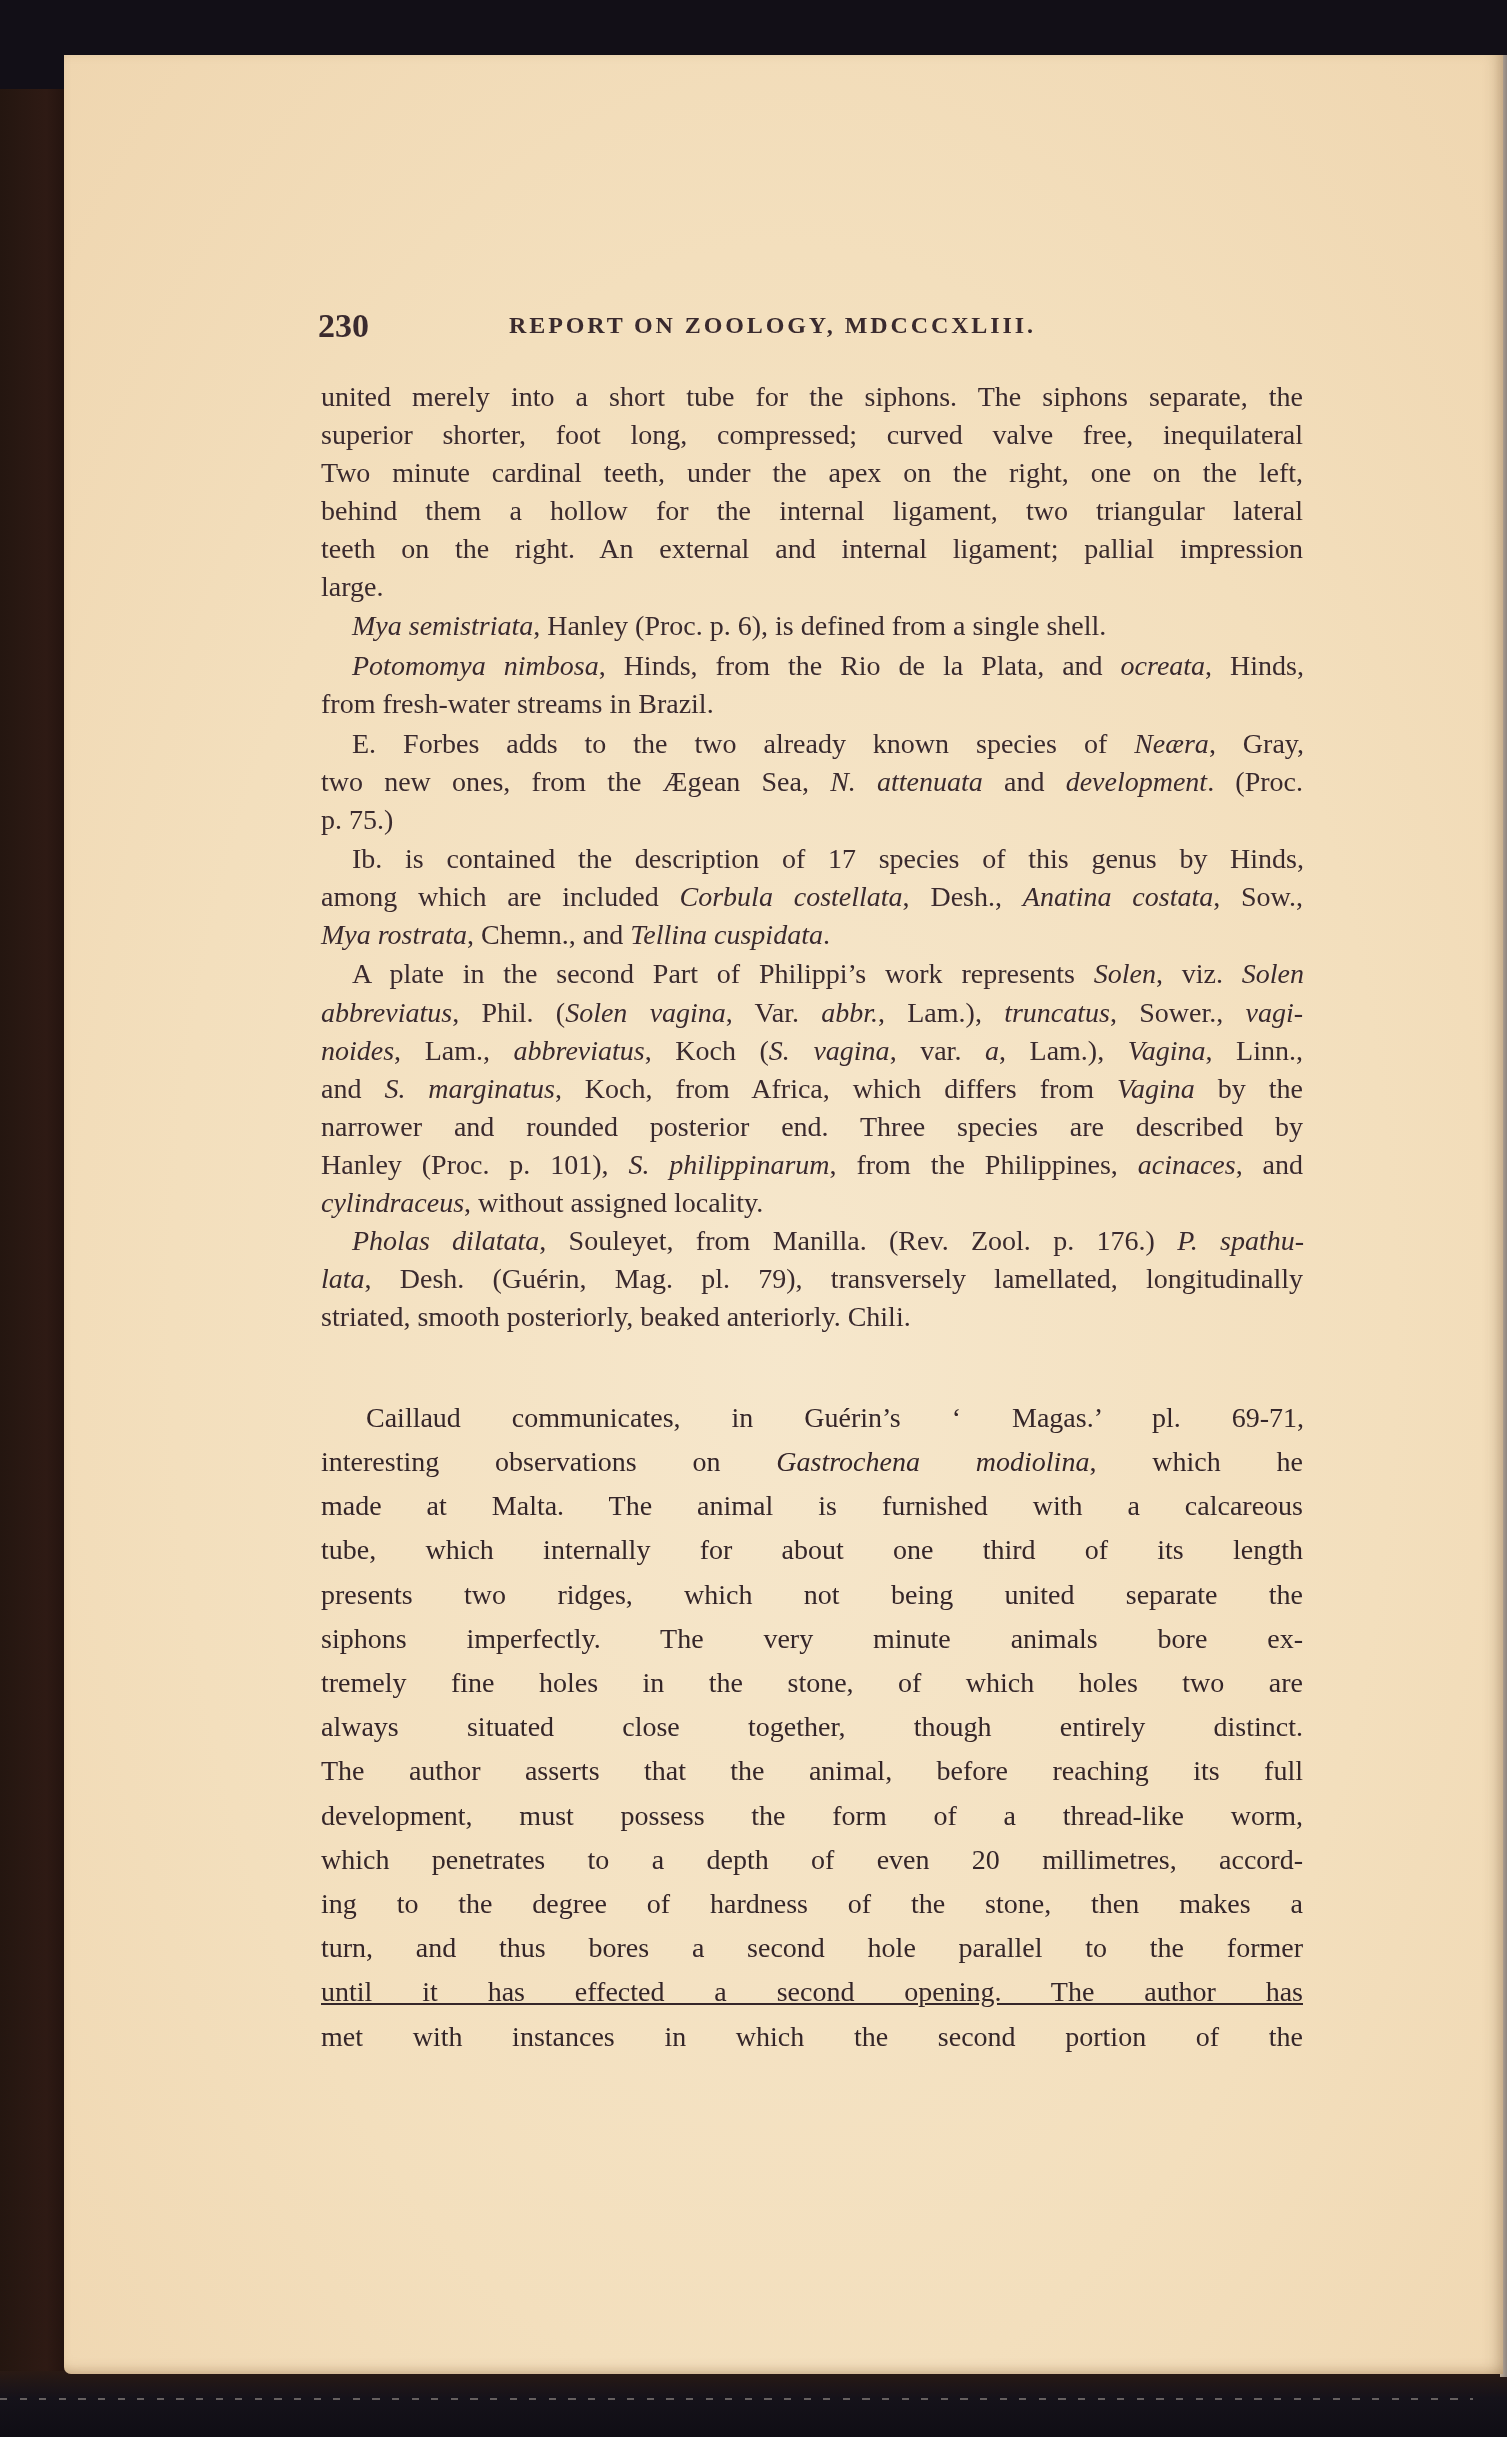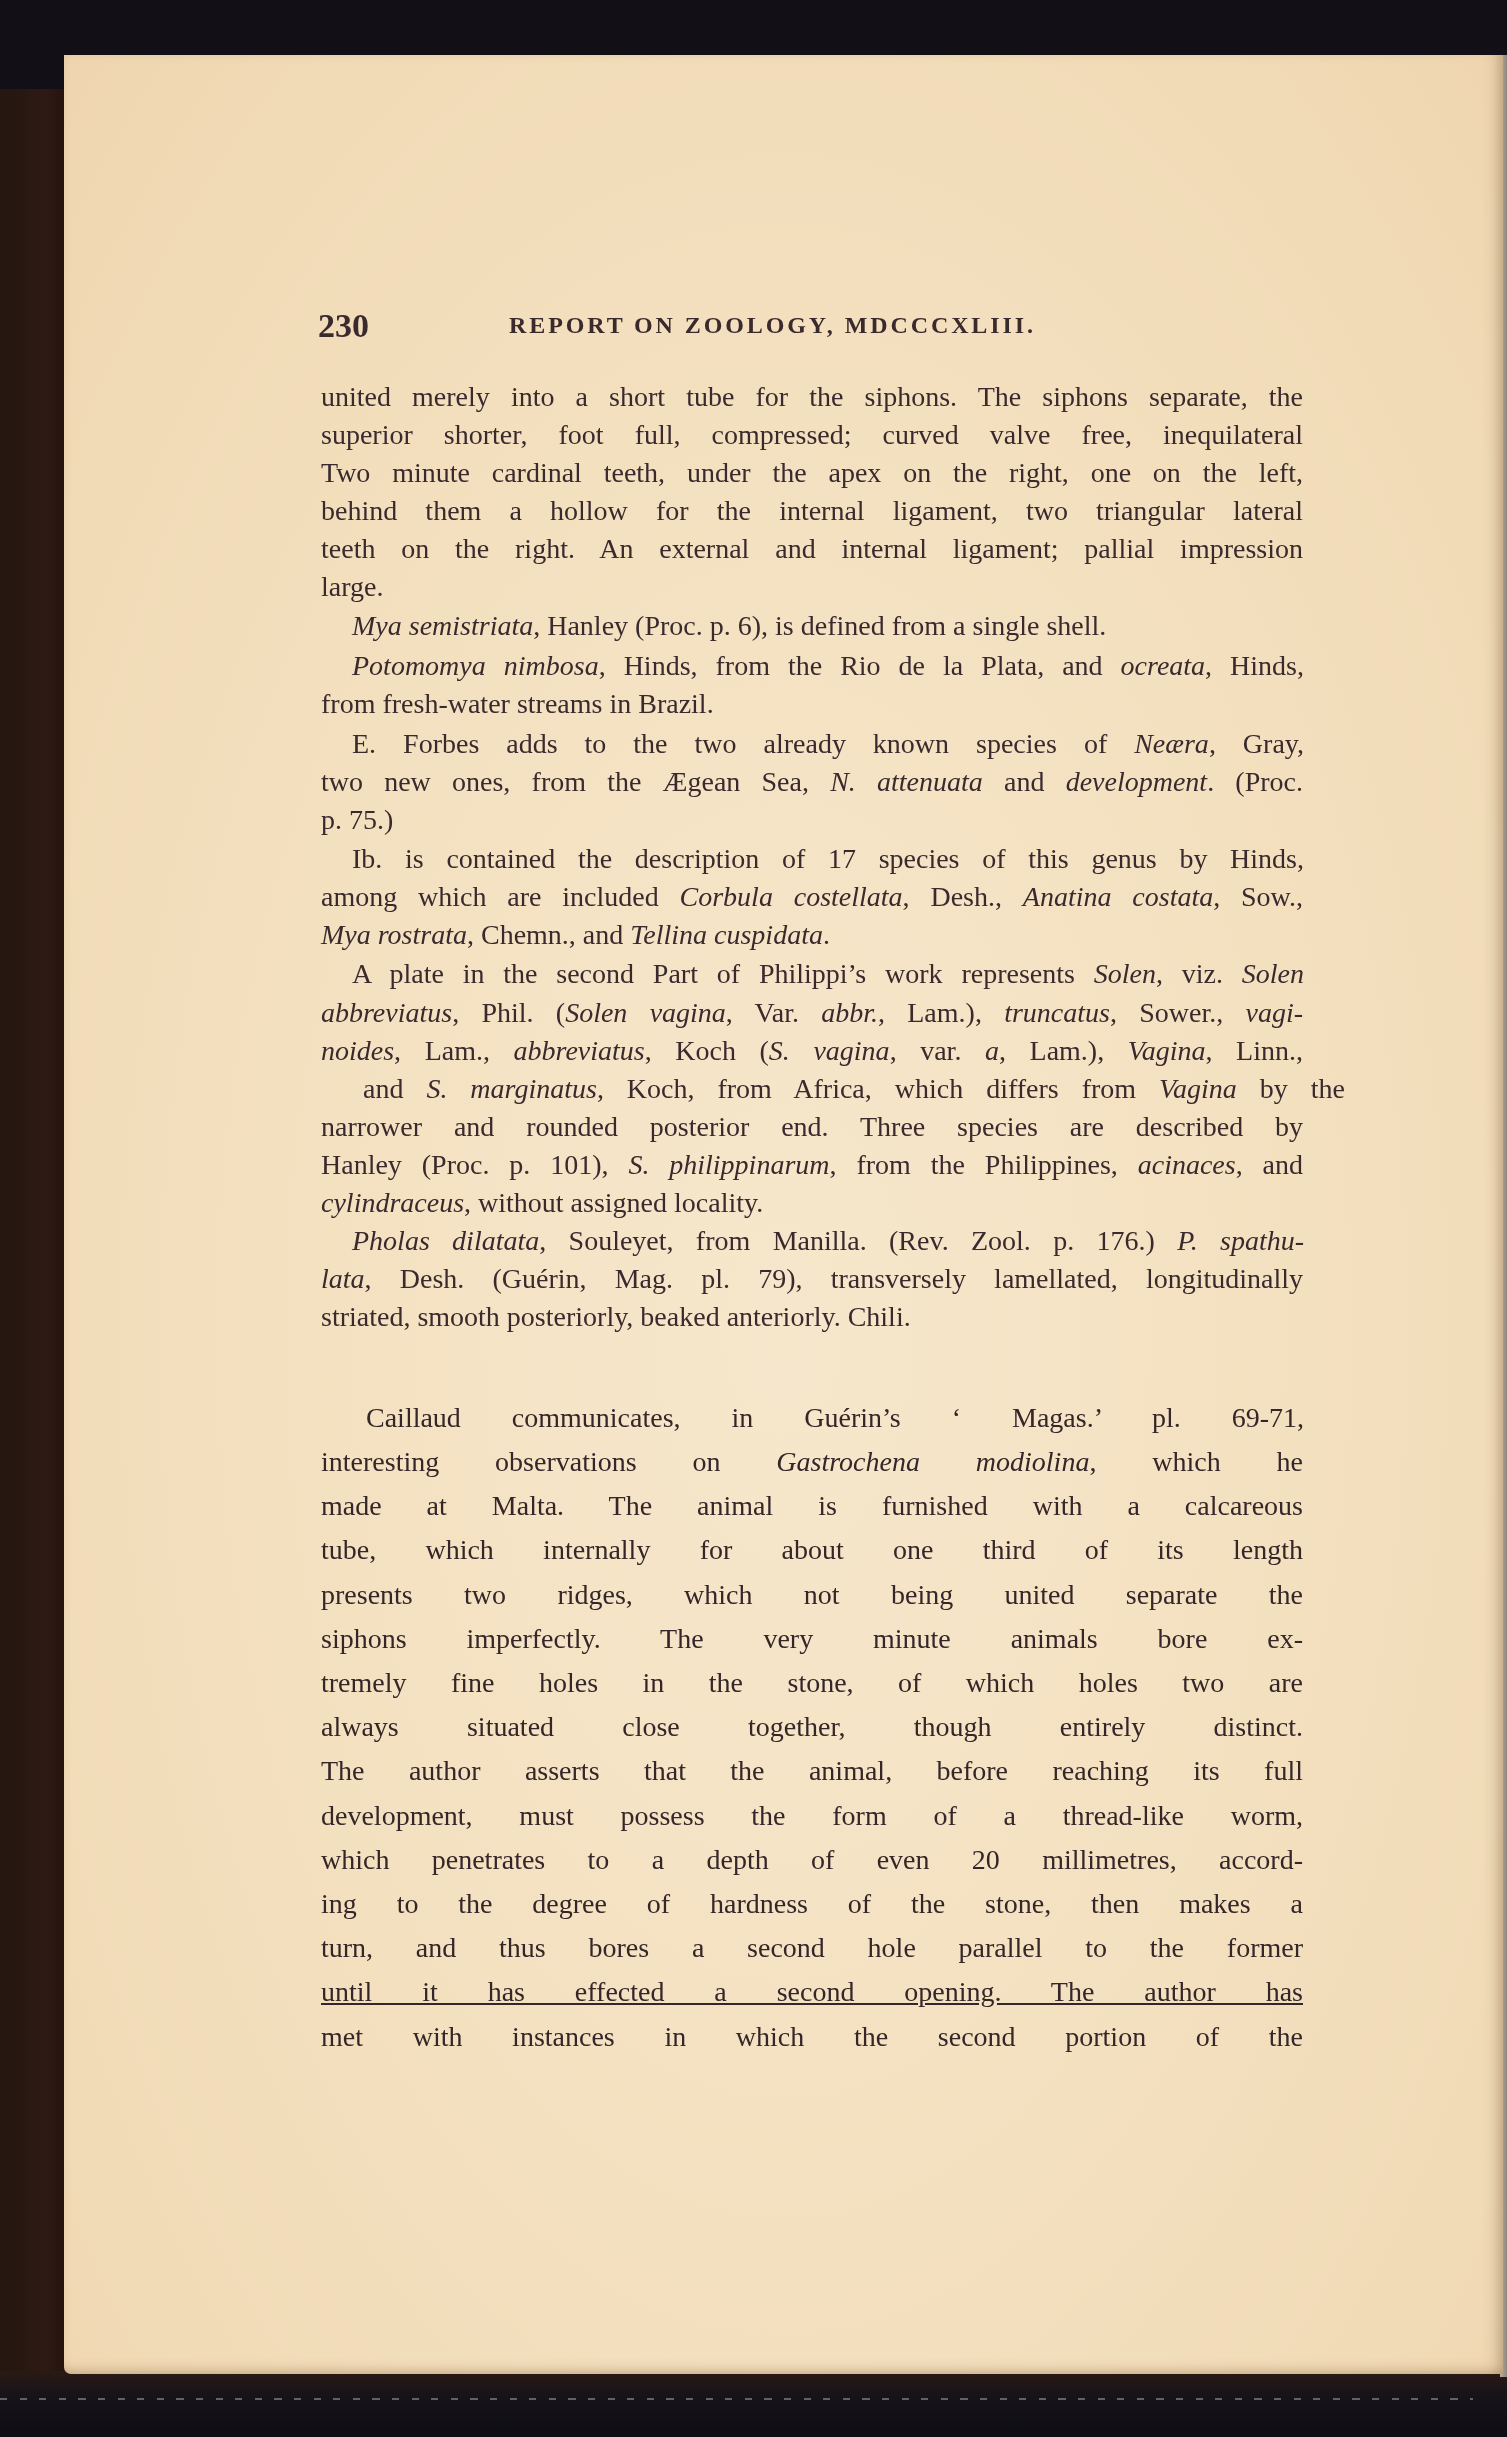--- a/index.html
+++ b/index.html
@@ -45,38 +45,38 @@
 <div class="stitch"></div>
 <div class="right-edge"></div>
 
 <div class="page"></div>
 
 <div class="running-head page-number">230</div>
 <div class="running-head head-title">REPORT ON ZOOLOGY, MDCCCXLIII.</div>
 
 <div id="small-text">
     <div class="line small" style="top: 378px;"><span>united merely into a short tube for the siphons.  The siphons separate, the</span></div>
-    <div class="line small" style="top: 416px;"><span>superior shorter, foot full, compressed; curved valve free, inequilateral</span></div>
+    <div class="line small" style="top: 416px;"><span>superior shorter, foot long, compressed; curved valve free, inequilateral</span></div>
     <div class="line small" style="top: 454px;"><span>Two minute cardinal teeth, under the apex on the right, one on the left,</span></div>
     <div class="line small" style="top: 492px;"><span>behind them a hollow for the internal ligament, two triangular lateral</span></div>
     <div class="line small" style="top: 530px;"><span>teeth on the right.  An external and internal ligament; pallial impression</span></div>
     <div class="line small last" style="top: 568px;"><span>large.</span></div>
     <div class="line small indent-s last" style="top: 607px;"><i>Mya semistriata</i><span>, Hanley (Proc. p. 6), is defined from a single shell.</span></div>
     <div class="line small indent-s" style="top: 647px;"><i>Potomomya nimbosa</i><span>, Hinds, from the Rio de la Plata, and </span><i>ocreata</i><span>, Hinds,</span></div>
     <div class="line small last" style="top: 685px;"><span>from fresh-water streams in Brazil.</span></div>
     <div class="line small indent-s" style="top: 725px;"><span>E. Forbes adds to the two already known species of </span><i>Neæra</i><span>, Gray,</span></div>
     <div class="line small" style="top: 763px;"><span>two new ones, from the Ægean Sea, </span><i>N. attenuata</i><span> and </span><i>development</i><span>.  (Proc.</span></div>
     <div class="line small last" style="top: 801px;"><span>p. 75.)</span></div>
     <div class="line small indent-s" style="top: 840px;"><span>Ib. is contained the description of 17 species of this genus by Hinds,</span></div>
     <div class="line small" style="top: 878px;"><span>among which are included </span><i>Corbula costellata</i><span>, Desh., </span><i>Anatina costata</i><span>, Sow.,</span></div>
     <div class="line small last" style="top: 916px;"><i>Mya rostrata</i><span>, Chemn., and </span><i>Tellina cuspidata</i><span>.</span></div>
     <div class="line small indent-s" style="top: 955px;"><span>A plate in the second Part of Philippi’s work represents </span><i>Solen</i><span>, viz. </span><i>Solen</i></div>
     <div class="line small" style="top: 994px;"><i>abbreviatus</i><span>, Phil. (</span><i>Solen vagina</i><span>, Var. </span><i>abbr.</i><span>, Lam.), </span><i>truncatus</i><span>, Sower., </span><i>vagi-</i></div>
     <div class="line small" style="top: 1032px;"><i>noides</i><span>, Lam., </span><i>abbreviatus</i><span>, Koch (</span><i>S. vagina</i><span>, var. </span><i>a</i><span>, Lam.), </span><i>Vagina</i><span>, Linn.,</span></div>
-    <div class="line small" style="top: 1070px; margin-left: 42px;"><span>and </span><i>S. marginatus</i><span>, Koch, from Africa, which differs from </span><i>Vagina</i><span> by the</span></div>
+    <div class="line small" style="top: 1070px;"><span>and </span><i>S. marginatus</i><span>, Koch, from Africa, which differs from </span><i>Vagina</i><span> by the</span></div>
     <div class="line small" style="top: 1108px;"><span>narrower and rounded posterior end.  Three species are described by</span></div>
     <div class="line small" style="top: 1146px;"><span>Hanley (Proc. p. 101), </span><i>S. philippinarum</i><span>, from the Philippines, </span><i>acinaces</i><span>, and</span></div>
     <div class="line small last" style="top: 1184px;"><i>cylindraceus</i><span>, without assigned locality.</span></div>
     <div class="line small indent-s" style="top: 1222px;"><i>Pholas dilatata</i><span>, Souleyet, from Manilla.  (Rev. Zool. p. 176.)  </span><i>P. spathu-</i></div>
     <div class="line small" style="top: 1260px;"><i>lata</i><span>, Desh. (Guérin, Mag. pl. 79), transversely lamellated, longitudinally</span></div>
     <div class="line small last" style="top: 1298px;"><span>striated, smooth posteriorly, beaked anteriorly.  Chili.</span></div>
   </div>
 <div id="large-text">
     <div class="line large indent-l" style="top: 1362px;"><span>Caillaud communicates, in Guérin’s ‘ Magas.’ pl. 69-71,</span></div>
     <div class="line large" style="top: 1406px;"><span>interesting observations on </span><i>Gastrochena modiolina</i><span>, which he</span></div>

